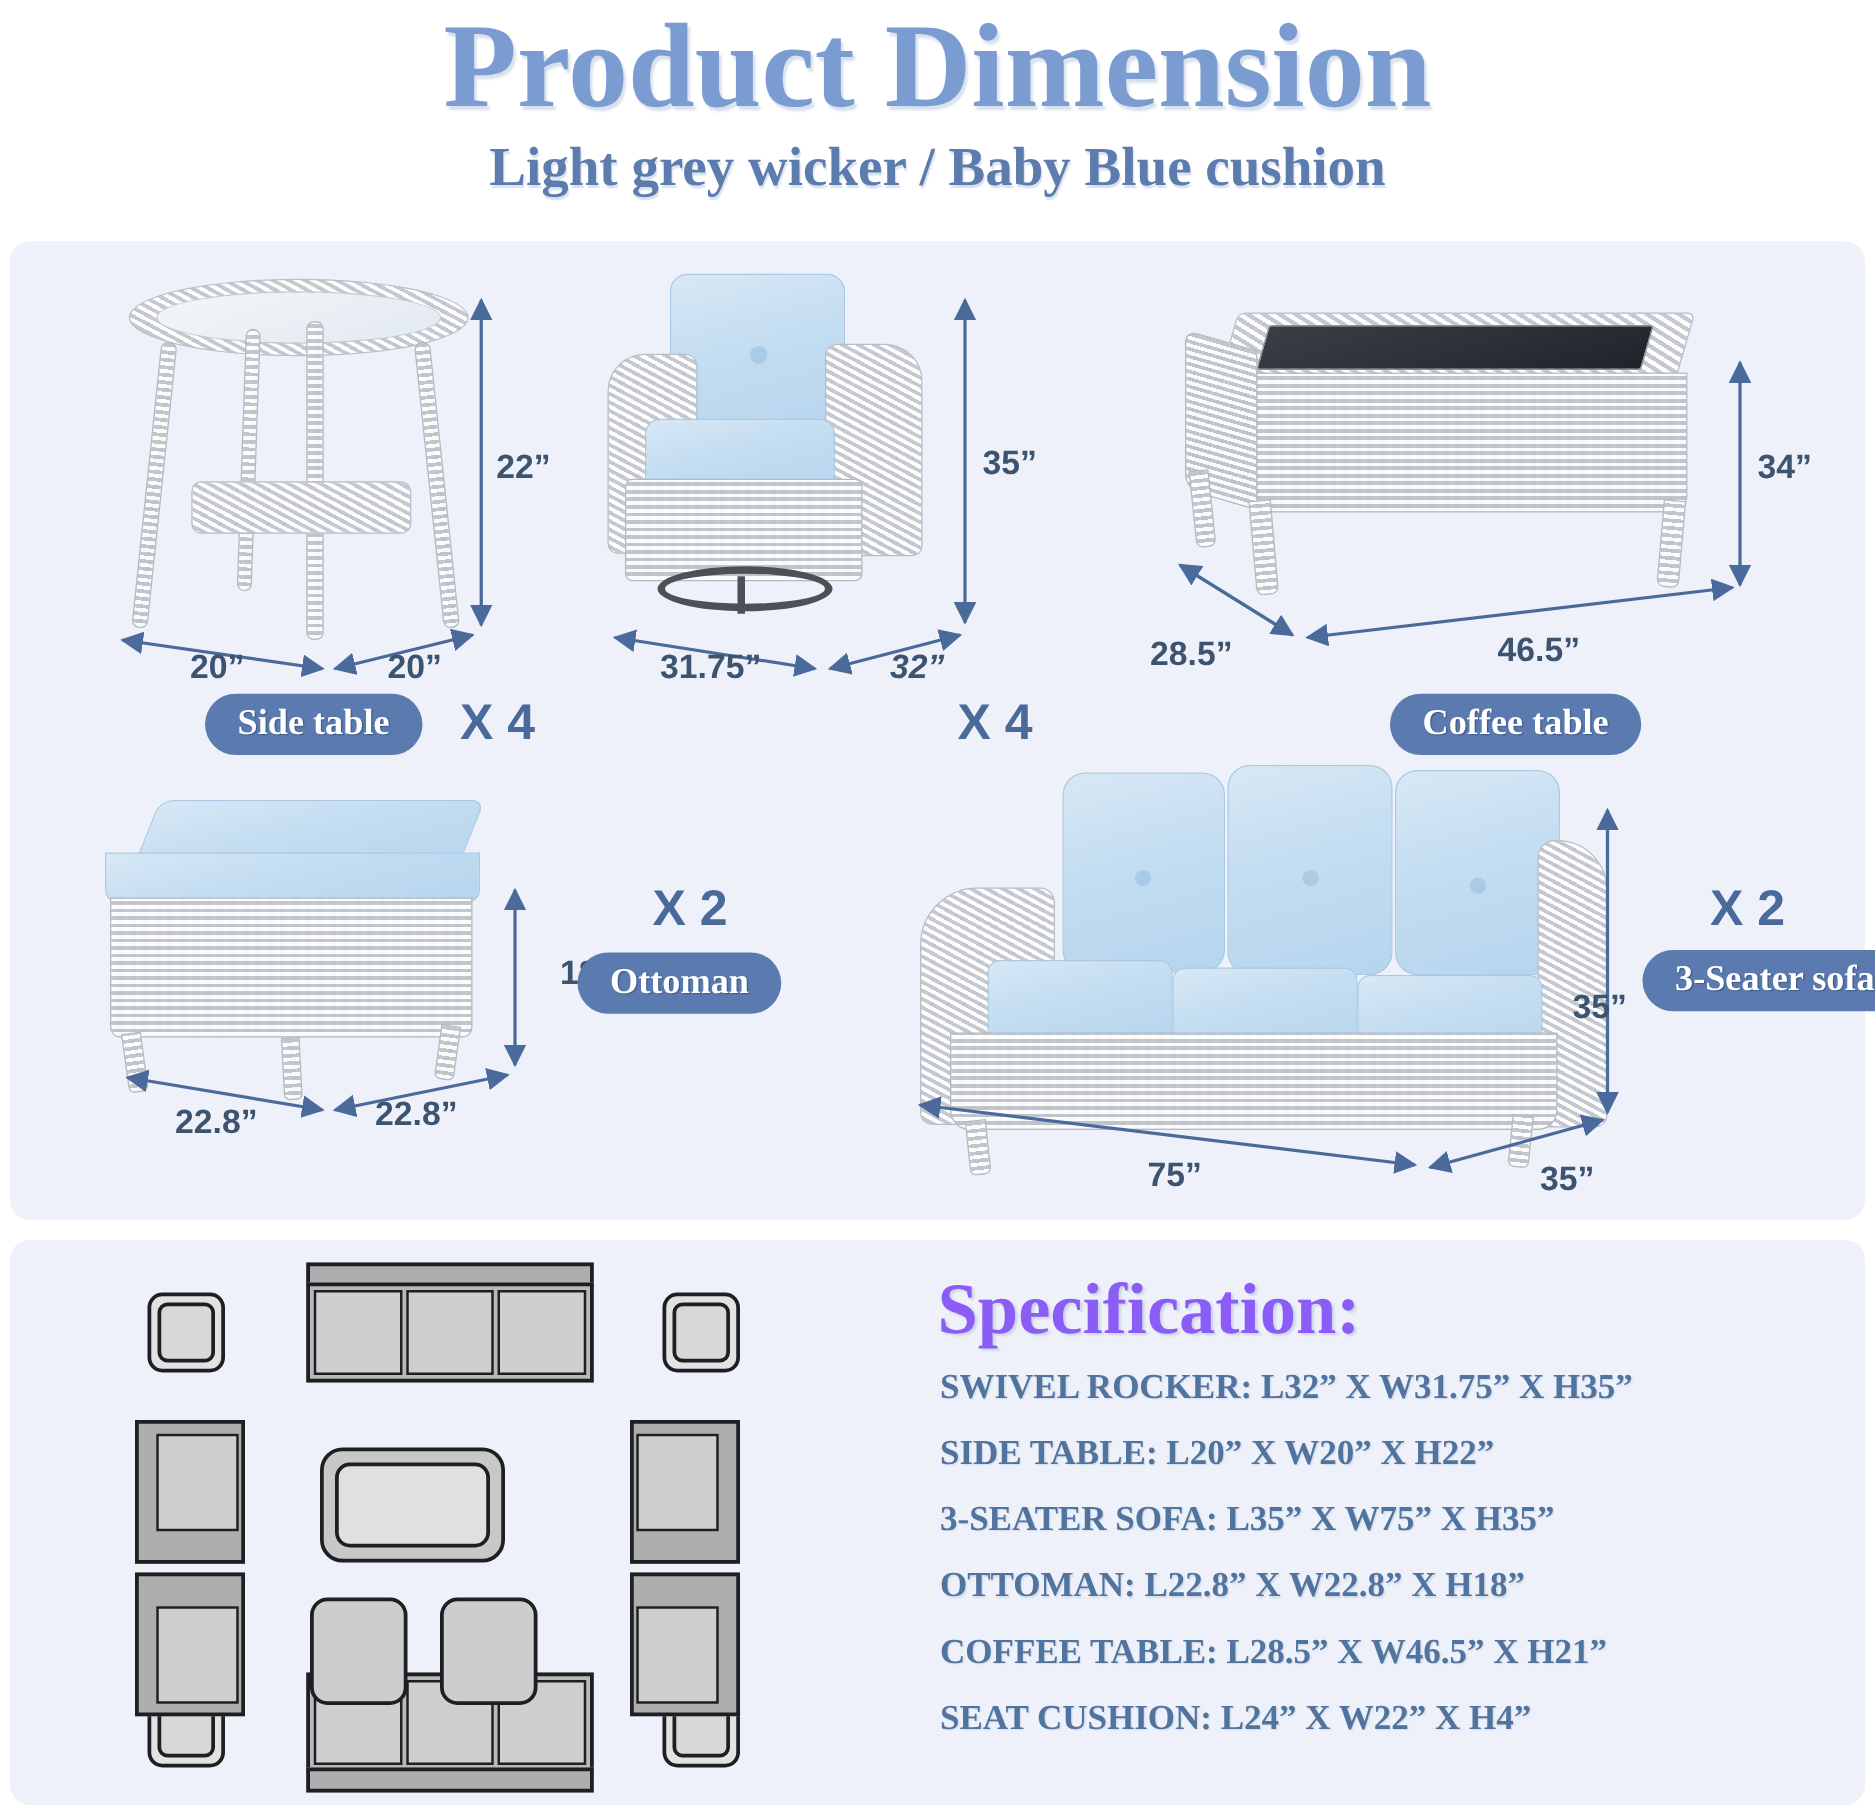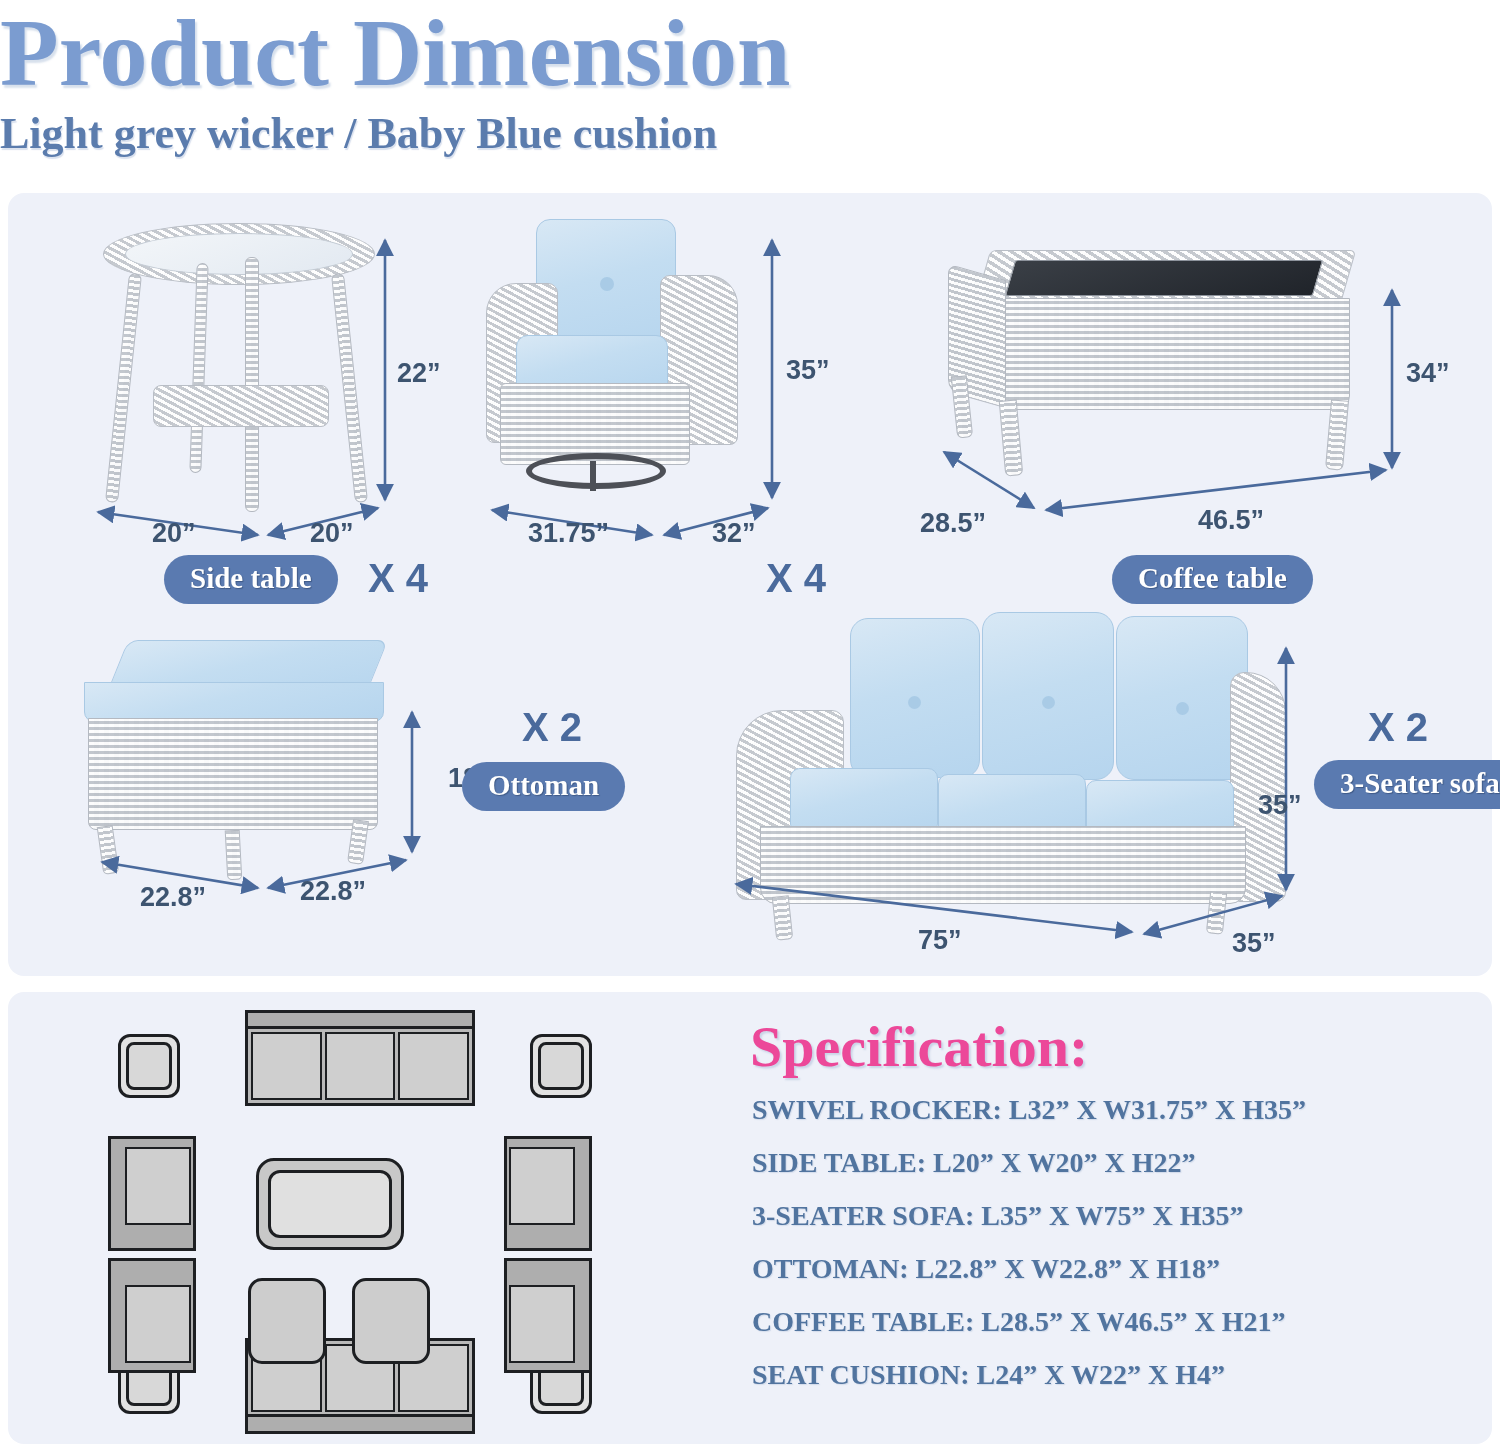--- a/index.html
+++ b/index.html
@@ -5,21 +5,21 @@
   * { box-sizing: border-box; margin: 0; padding: 0; }
   html, body {
     width: 1500px; height: 1449px;
     background: #ffffff;
     font-family: "Liberation Sans", sans-serif;
     overflow: hidden;
   }
   .page { position: relative; width: 1500px; height: 1449px; }
 
   
-  .header { text-align: left; padding-top: 4px; }
+  .header { text-align: center; padding-top: 4px; }
   .title {
     font-family: "Liberation Serif", serif;
     font-weight: bold;
     font-size: 96px;
     line-height: 1.02;
     color: #7b9cd0;
     letter-spacing: 0px;
     text-shadow: 2px 3px 2px rgba(140,165,200,0.35);
   }
   .subtitle {
@@ -157,21 +157,21 @@
     background: #cdcdcd;
   }
 
   
   .spec-title {
     position: absolute;
     left: 750px; top: 1013px;
     font-family: "Liberation Serif", serif;
     font-weight: bold;
     font-size: 58px;
-    color: #ec4899;
+    color: #8b5cf6;
     text-shadow: 2px 2px 2px rgba(150,170,205,0.4);
   }
   .spec-list { position: absolute; left: 752px; top: 1094px; width: 720px; }
   .spec-line {
     font-family: "Liberation Serif", serif;
     font-weight: bold;
     font-size: 28px;
     color: #51749f;
     margin-bottom: 21px;
     white-space: nowrap;
@@ -301,21 +301,21 @@
   </svg>
 
   <div class="dim" style="left:397px; top:358px;">22”</div>
   <div class="dim" style="left:152px; top:518px;">20”</div>
   <div class="dim" style="left:310px; top:518px;">20”</div>
   <div class="pill" style="left:164px; top:555px;">Side table</div>
   <div class="xmult" style="left:368px; top:556px;">X 4</div>
 
   <div class="dim" style="left:786px; top:355px;">35”</div>
   <div class="dim" style="left:528px; top:518px;">31.75”</div>
-  <div class="dim" style="left:712px; top:518px;">32”</div>
+  <div class="dim" style="left:712px; top:518px;font-style:italic;">32”</div>
   <div class="xmult" style="left:766px; top:556px;">X 4</div>
 
   <div class="dim" style="left:1406px; top:358px;">34”</div>
   <div class="dim" style="left:920px; top:508px;">28.5”</div>
   <div class="dim" style="left:1198px; top:505px;">46.5”</div>
   <div class="pill" style="left:1112px; top:555px;">Coffee table</div>
 
   <div class="dim" style="left:423px; top:763px;margin-left:25px;">18”</div>
   <div class="dim" style="left:140px; top:882px;">22.8”</div>
   <div class="dim" style="left:300px; top:876px;">22.8”</div>

